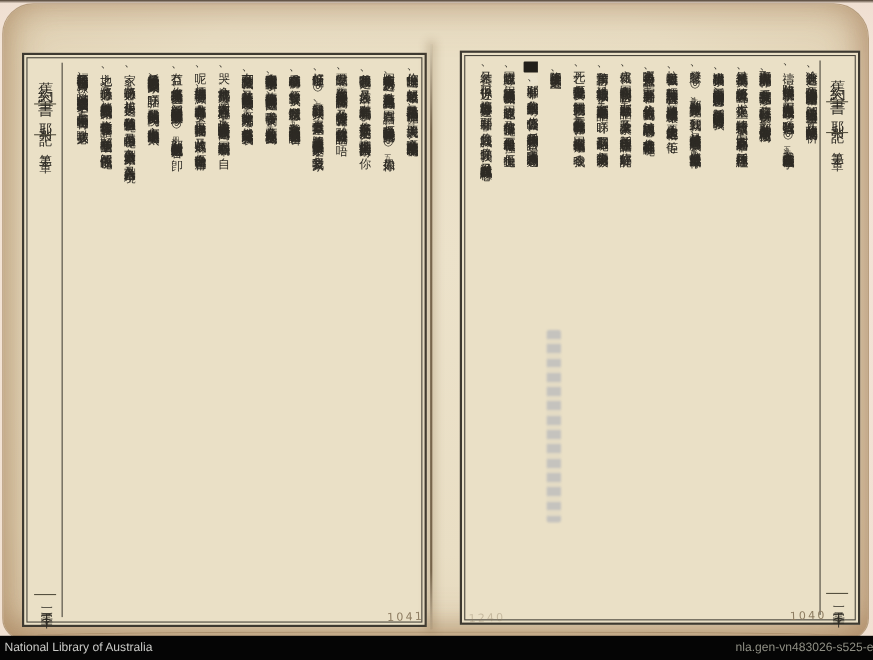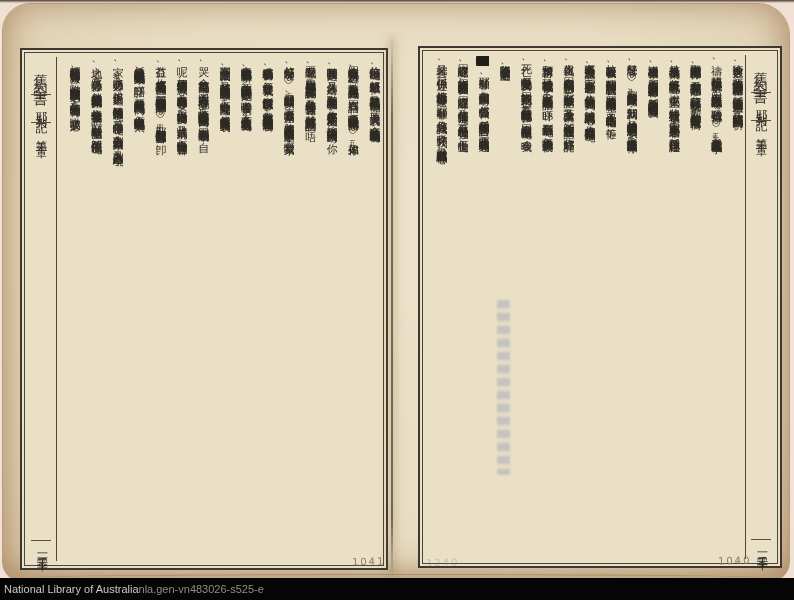--- a/index.html
+++ b/index.html
@@ -50,24 +50,24 @@
   .stamp{position:absolute;left:497px;top:300px;width:13px;height:175px;opacity:.55;
          background:repeating-linear-gradient(180deg,rgba(100,120,170,.50) 0 8px,rgba(100,120,170,.08) 8px 13px);
          filter:blur(1.1px);border-radius:2px;}
   .pencil{position:absolute;font-family:"DejaVu Sans",sans-serif;font-size:10px;color:#8d7c61;
           transform:rotate(-2deg);letter-spacing:2px;}
   .p1{left:352px;top:556px;}
   .p2{left:426px;top:557px;opacity:.38;}
   .p3{left:718px;top:555px;}
   
   .caption-bar{position:absolute;left:0;bottom:0;width:794px;height:22px;background:#050505;
-               display:flex;align-items:center;
+               display:flex;align-items:center;justify-content:space-between;
                font-family:"Liberation Sans","DejaVu Sans",sans-serif;}
   .wm{color:#c9c9c6;font-size:11px;padding-left:4px;}
-  .iid{color:#8f8f84;font-size:11px;padding-right:21px;}
+  .iid{color:#8f8f84;font-size:11px;padding-right:0;}
 </style>
 </head>
 <body>
 
 <div class="stage">
 
   <div class="book">
     <div class="stack-line sl1"></div>
     <div class="stack-line sl2"></div>
   </div>

